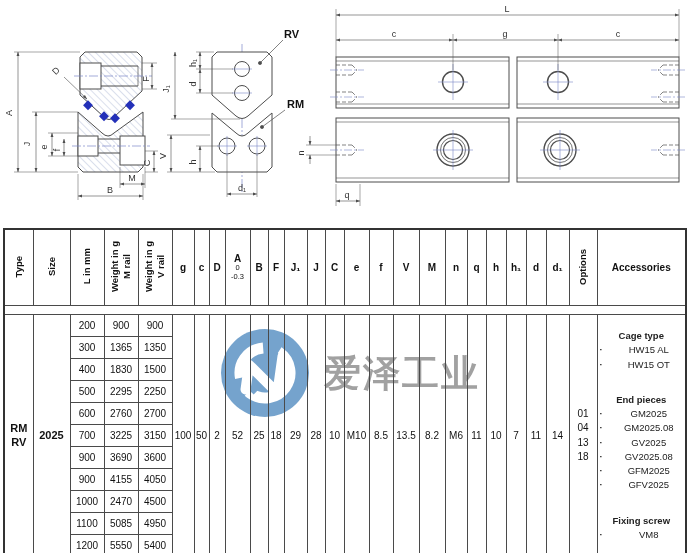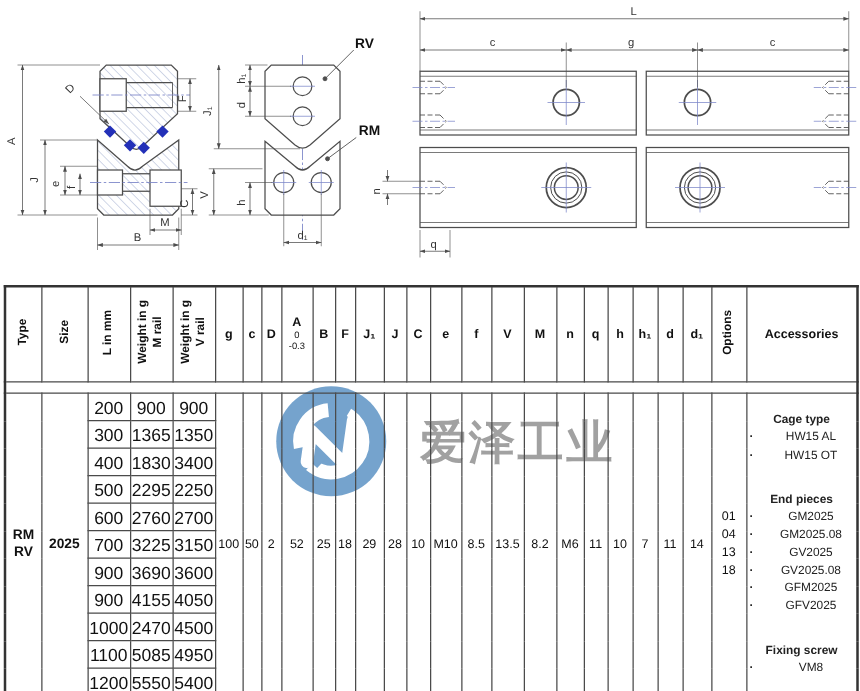--- a/index.html
+++ b/index.html
@@ -3,35 +3,35 @@
 <meta charset="utf-8">
 <style>
   html,body{margin:0;padding:0;background:#fff;}
   #stage{position:relative;width:688px;height:553px;background:#fff;overflow:hidden;
          font-family:"Liberation Sans",sans-serif;color:#222;}
   
   #drawings{position:absolute;left:0;top:0;}
   .dimtxt{font-size:9px;fill:#333;font-family:"Liberation Sans",sans-serif;}
   .callout{font-size:11px;font-weight:bold;fill:#111;font-family:"Liberation Sans",sans-serif;}
   
-  #watermark{position:absolute;left:220px;top:308px;display:flex;align-items:center;z-index:1;opacity:.92;gap:12px;}
+  #watermark{position:absolute;left:220px;top:328px;display:flex;align-items:center;z-index:1;opacity:.92;}
   #wm-text{margin-left:14px;}
   #wm-cn{font-size:37px;font-weight:bold;color:#9a9a9a;letter-spacing:2px;line-height:1;}
   #wm-en{font-size:19px;color:#bcbcbc;letter-spacing:2.5px;line-height:1;margin-top:3px;}
   
   #spec-table{position:absolute;left:3px;top:228px;z-index:2;border-collapse:collapse;table-layout:fixed;
               width:682px;background:transparent;font-size:10px;}
   #spec-table td,#spec-table th{border:1px solid #4a4a4a;padding:0;text-align:center;vertical-align:middle;
               background:transparent;font-family:"Liberation Sans",sans-serif;}
   #spec-table{border:2px solid #333;}
   th.hdr{height:75px;font-weight:bold;font-size:10px;color:#111;}
   .vert{writing-mode:vertical-rl;transform:rotate(180deg);white-space:pre-line;display:inline-block;
         font-weight:bold;font-size:9.5px;line-height:1.25;}
   tr.sepbar td{height:8px;background:#b3b3b3;border-left:none;border-right:none;}
-  td.datacell{height:21px;font-size:14px;color:#111;}
+  td.datacell{height:21px;font-size:10px;color:#111;}
   td.typecell,td.sizecell{font-weight:bold;font-size:11px;white-space:pre-line;line-height:1.2;}
   td.dimval{font-size:10px;}
   td.optcell{font-size:10px;line-height:1.45;}
   td.acccell{text-align:left;vertical-align:top;font-size:9.5px;padding:10px 4px 4px 7px;line-height:1.5;}
   .acc-title{font-weight:bold;margin-top:21px;}
   .acc-title.first{margin-top:0;}
   .acc-item{position:relative;padding-left:15px;}
   .acc-item::before{content:"\00B7";position:absolute;left:2px;font-weight:bold;}
   .tolstack{font-size:7.5px;line-height:1.15;font-weight:normal;}
 </style>
@@ -399,21 +399,21 @@
     </td>
   </tr>
   <tr>
     <td class="datacell">300</td>
     <td class="datacell">1365</td>
     <td class="datacell">1350</td>
   </tr>
   <tr>
     <td class="datacell">400</td>
     <td class="datacell">1830</td>
-    <td class="datacell">3400</td>
+    <td class="datacell">1500</td>
   </tr>
   <tr>
     <td class="datacell">500</td>
     <td class="datacell">2295</td>
     <td class="datacell">2250</td>
   </tr>
   <tr>
     <td class="datacell">600</td>
     <td class="datacell">2760</td>
     <td class="datacell">2700</td>

